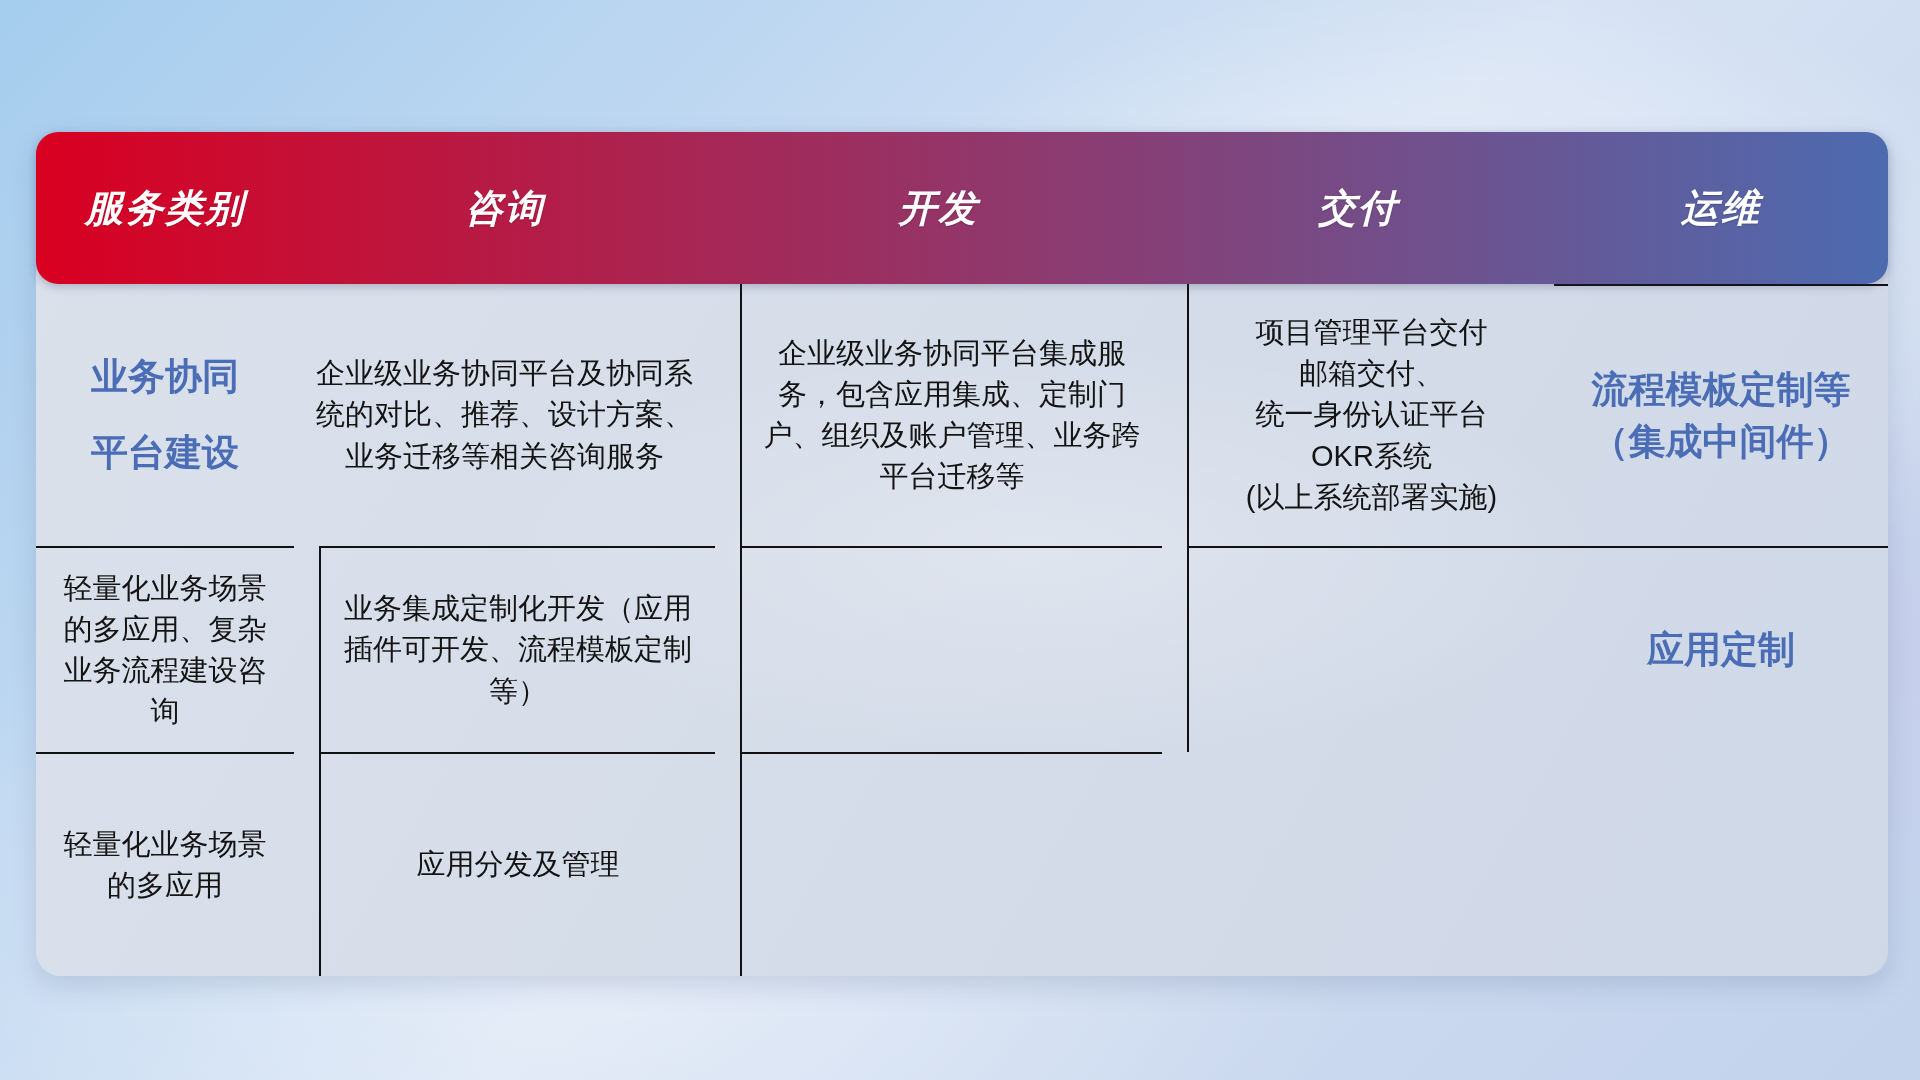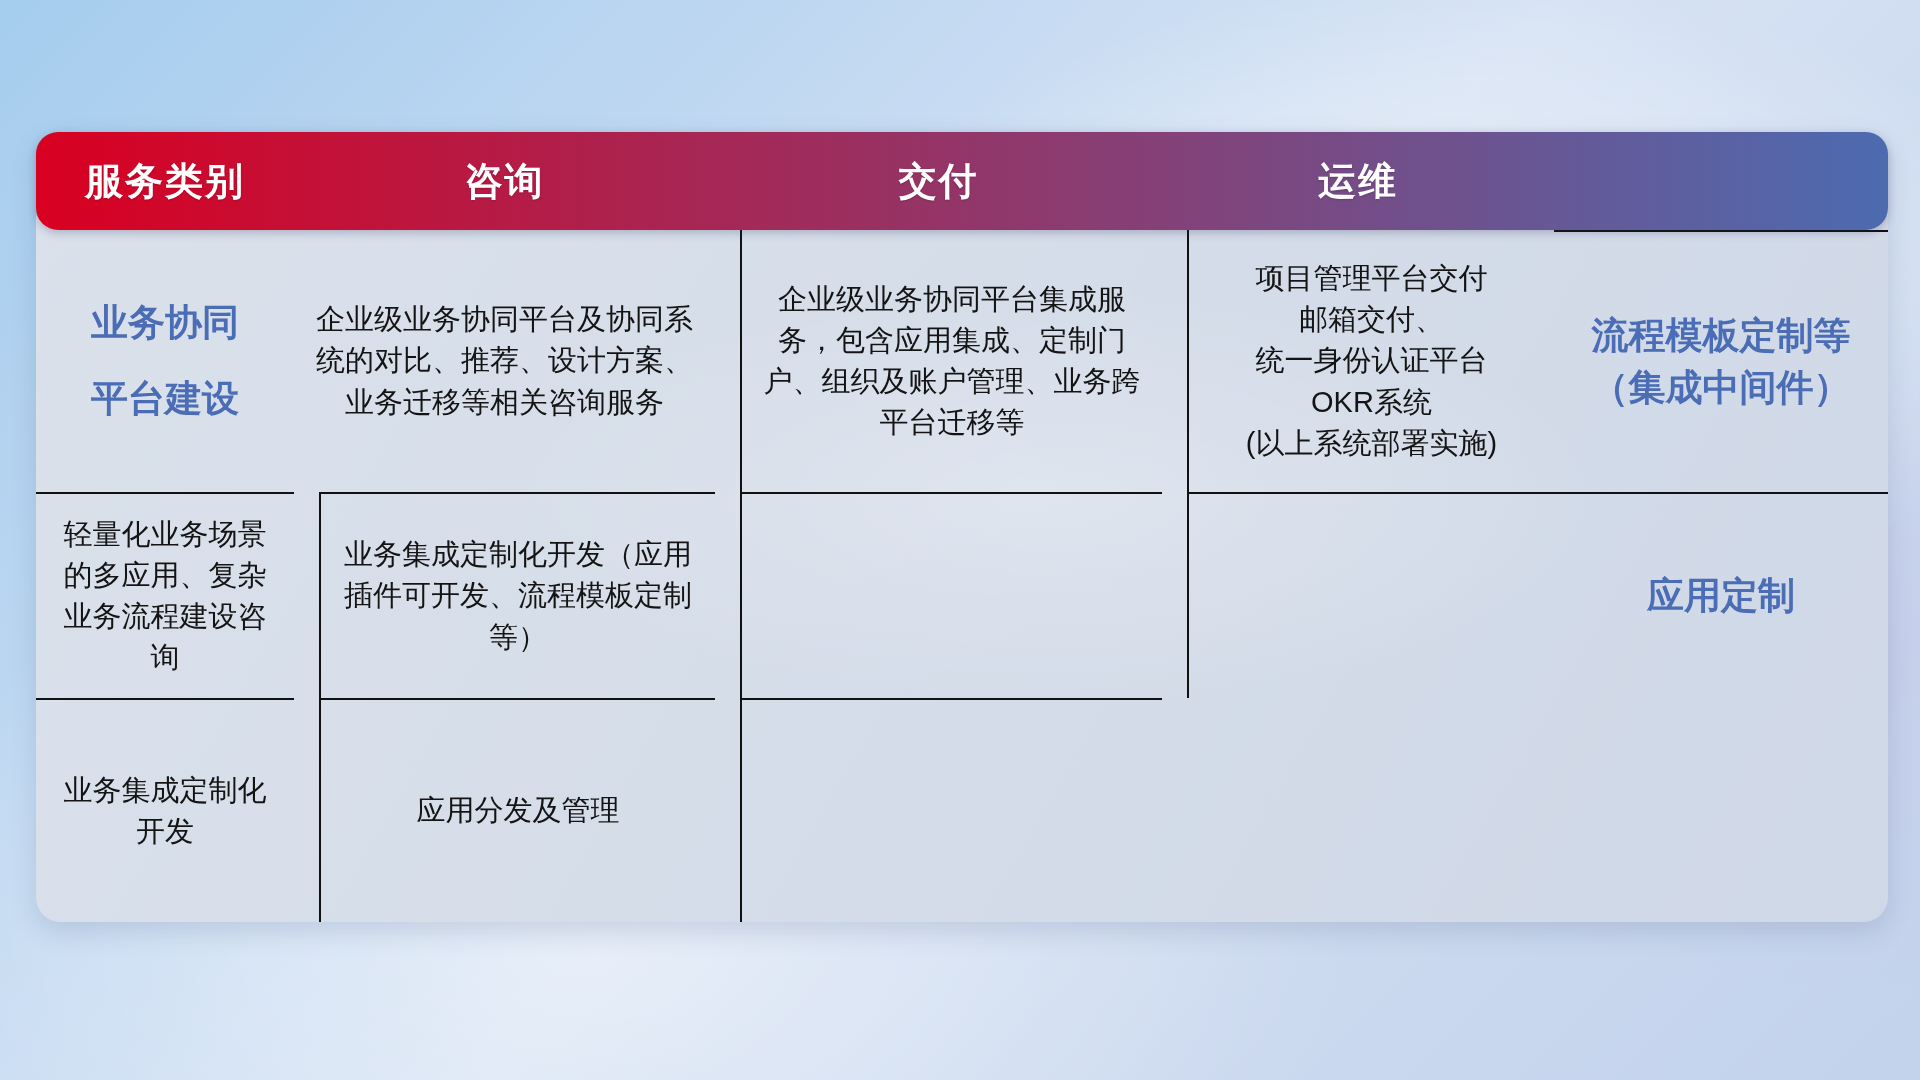--- a/index.html
+++ b/index.html
@@ -29,26 +29,27 @@
     width: 1852px;
     box-shadow: 0 10px 26px rgba(70, 90, 130, 0.18);
     border-radius: 24px;
   }
 
   .thead {
     position: relative;
     z-index: 2;
     display: grid;
     grid-template-columns: 258px 421px 447px 392px 334px;
-    height: 98px;
+    height: 152px;
     border-radius: 22px;
     background: linear-gradient(90deg,
       var(--header-gradient-start, #d90021) 0%,
       var(--header-gradient-end, #4d6bb0) 100%);
     box-shadow: 0 3px 8px rgba(40, 40, 80, 0.25);
+    font-style: italic;
   }
 
   .th {
     display: flex;
     align-items: center;
     justify-content: center;
     color: #ffffff;
     font-size: 38px;
     font-weight: bold;
     letter-spacing: 2px;
@@ -98,20 +99,21 @@
 </style>
 </head>
 <body>
 
 <div class="page">
   <div class="table-wrap">
 
     <div class="thead">
       <div class="th">服务类别</div>
       <div class="th">咨询</div>
+      <div class="th">开发</div>
       <div class="th">交付</div>
       <div class="th">运维</div>
     </div>
 
     <div class="tbody">
 
       <div class="td cat spread">业务协同
 平台建设</div>
       <div class="td">企业级业务协同平台及协同系统的对比、推荐、设计方案、业务迁移等相关咨询服务</div>
       <div class="td bl">企业级业务协同平台集成服务，包含应用集成、定制门户、组织及账户管理、业务跨平台迁移等</div>
@@ -122,19 +124,19 @@
 (以上系统部署实施)</div>
 
       <div class="td cat bt">流程模板定制等
 （集成中间件）</div>
       <div class="td bt">轻量化业务场景的多应用、复杂业务流程建设咨询</div>
       <div class="td bl bt">业务集成定制化开发（应用插件可开发、流程模板定制等）</div>
       <div class="td bl bt"></div>
       <div class="td bl bt"></div>
 
       <div class="td cat bt">应用定制</div>
-      <div class="td bt">业务集成定制化开发</div>
+      <div class="td bt">轻量化业务场景的多应用</div>
       <div class="td bl bt">应用分发及管理</div>
       <div class="td bl bt"></div>
 
     </div>
   </div>
 </div>
 
 </body></html>

